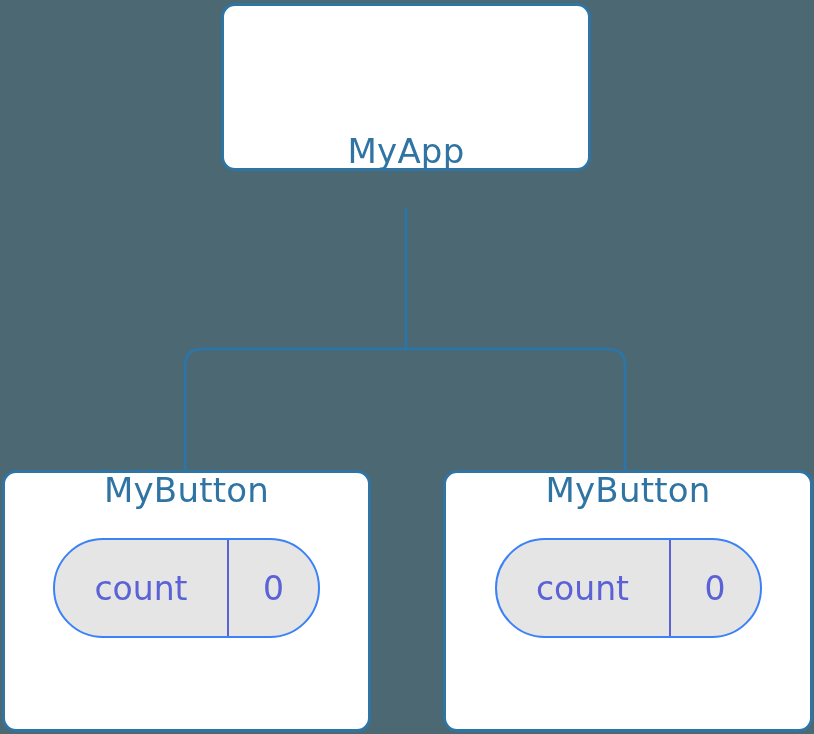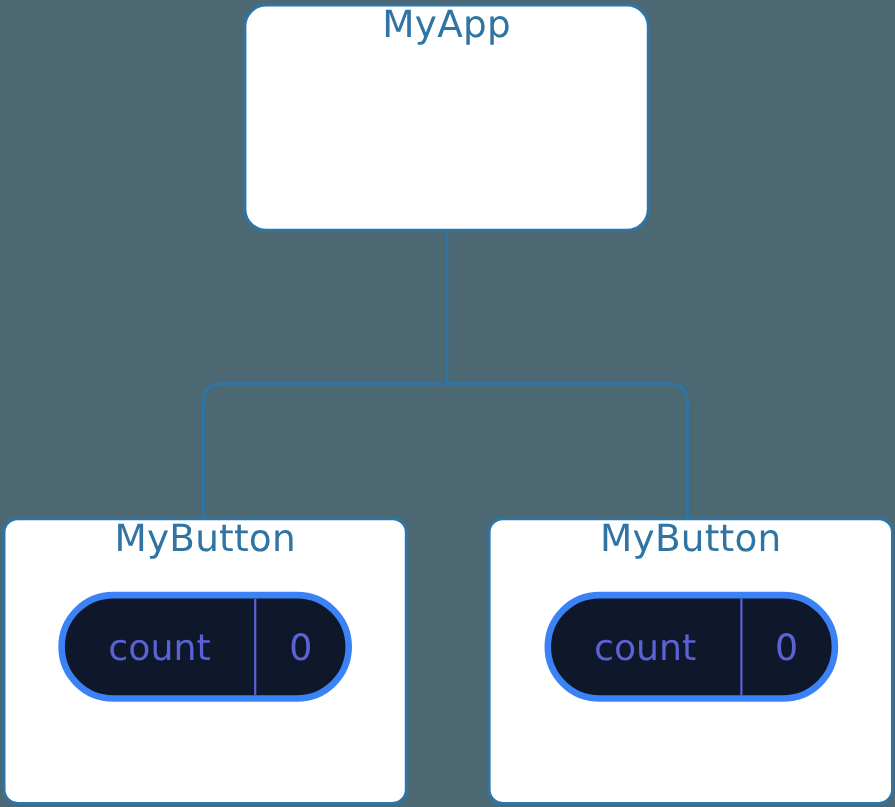--- a/index.html
+++ b/index.html
@@ -41,23 +41,22 @@
     box-sizing: border-box;
     display: flex;
     flex-direction: column;
     align-items: center;
   }
 
   .node-root {
     left: 221px;
     top: 3px;
     width: 370px;
-    height: 208px;
-    justify-content: flex-start;
-    border-radius: 21px;
+    height: 168px;
+    justify-content: flex-end;
   }
 
   .node-child-left {
     left: 2px;
     top: 470px;
     width: 369px;
     height: 262px;
   }
 
   .node-child-right {
@@ -78,26 +77,26 @@
 
   .node-child-left .node-title,
   .node-child-right .node-title {
   }
 
   
   .state-pill {
     margin-top: 31px;
     width: 267px;
     height: 100px;
-    border: 6px solid #3b82f6;
+    border: 2px solid #3b82f6;
     border-radius: 52px;
     box-sizing: border-box;
     display: flex;
     align-items: stretch;
-    background: #0f172a;
+    background: #e5e5e5;
     overflow: hidden;
   }
   .pill-key {
     flex: 0 0 174px;
     display: flex;
     align-items: center;
     justify-content: center;
     border-right: 2px solid #5a62d6;
     box-sizing: border-box;
   }

